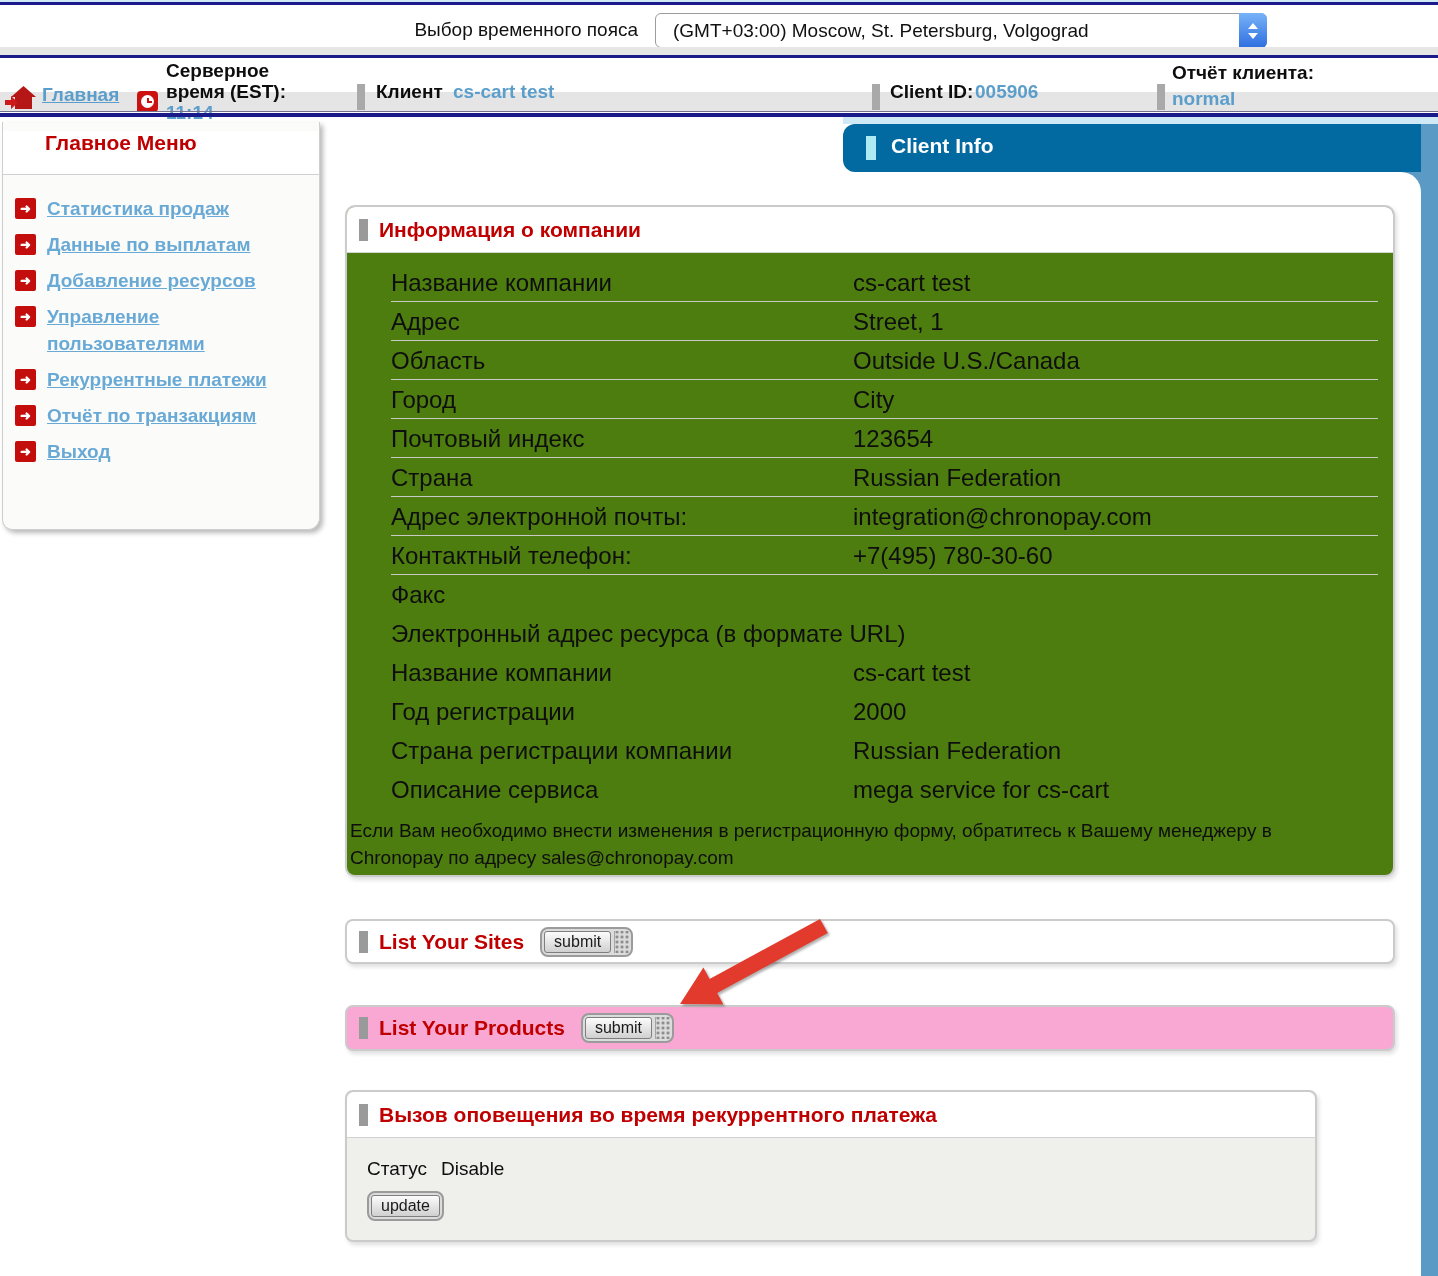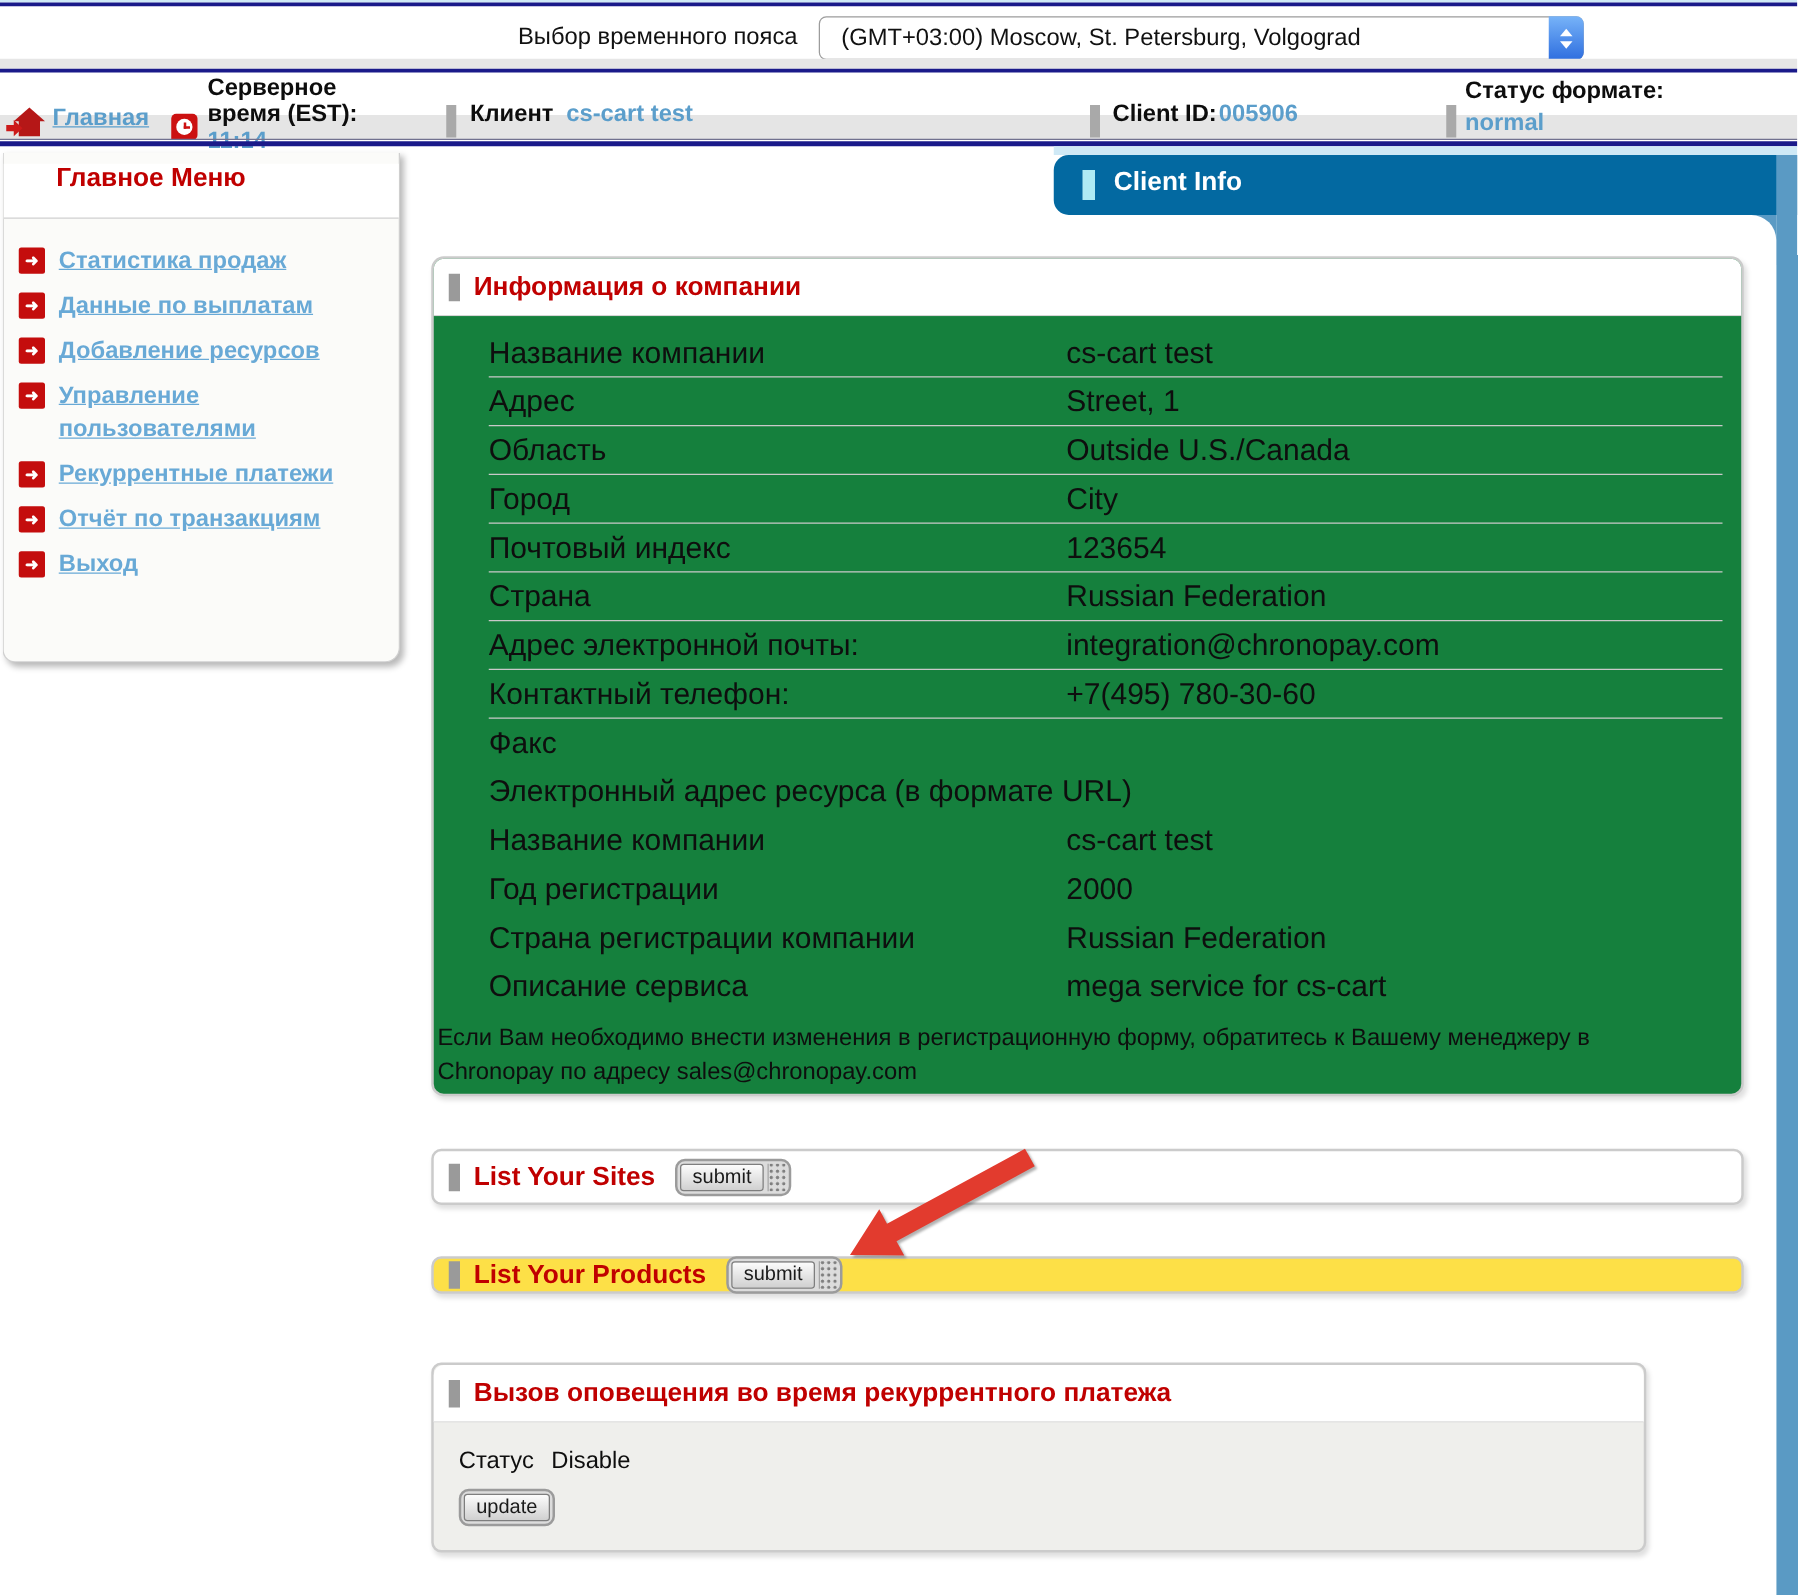--- a/index.html
+++ b/index.html
@@ -64,37 +64,37 @@
   .menu-bullet { flex:0 0 auto; width:21px; height:21px; margin-top:3px; background:#c40d0d; border-radius:2px; color:#fff; font-size:13px; line-height:21px; text-align:center; font-weight:bold; }
   .menu-label { font-size:19px; line-height:27px; font-weight:bold; color:#68a9d6; text-decoration:underline; max-width:270px; }
 
   
   .panel { border:2px solid #cbcbcb; box-shadow:2px 3px 4px rgba(0,0,0,0.13); }
   .panel-head { background:#fff; display:flex; align-items:center; padding-left:12px; border-radius:8px 8px 0 0; }
   .panel-marker { width:9px; height:22px; background:#9a9a9a; margin-right:11px; flex:0 0 auto; }
   .panel-title { font-size:21px; font-weight:bold; color:#c00000; white-space:nowrap; }
 
   
-  #company-panel { left:345px; top:205px; width:1050px; height:672px; border-radius:10px; background:#15803d; }
+  #company-panel { left:345px; top:205px; width:1050px; height:672px; border-radius:10px; background:#4d7c0f; }
   #company-head { height:46px; border-bottom:1px solid #d5d5d5; }
   #company-rows { padding:10px 15px 0 18px; }
   .info-row { position:relative; height:39px; font-size:24px; color:#0e0e0e;margin-left:26px; }
   .info-row .lbl { line-height:39px; white-space:nowrap; }
   .info-row .val { position:absolute; left:462px; top:0; line-height:39px; white-space:nowrap; }
   .info-row.sep { border-bottom:1px solid #c9c9c9; }
   #company-note { margin:8px 0 0 3px; font-size:19px; line-height:27px; color:#0e0e0e; max-width:935px; }
 
   
   .btn3d { display:inline-flex; align-items:center; border:2px solid #9b9b9b; border-radius:8px; background:#dcdcdc; padding:2px; cursor:pointer;justify-content:flex-end; }
   .btn3d .bl { border:1px solid #7e7e7e; border-radius:3px; background:linear-gradient(#fcfcfc,#d0d0d0); padding:1px 9px; font-size:16px; color:#1a1a1a; white-space:nowrap; }
   .btn3d .grip { align-self:stretch; width:15px; margin-left:3px; border-left:1px solid #a5a5a5; background-image:radial-gradient(circle,#7f7f7f 1.1px,transparent 1.6px); background-size:5px 5px; background-position:center; }
 
   
   #sites-panel    { left:345px; top:919px;  width:1050px; height:45px; border-radius:8px; background:#fff; display:flex; align-items:center; padding-left:12px; }
-  #products-panel { left:345px; top:1005px; width:1050px; height:30px; border-radius:8px; background:#fde047; display:flex; align-items:center; padding-left:12px; }
+  #products-panel { left:345px; top:1005px; width:1050px; height:46px; border-radius:8px; background:#f9a8d4; display:flex; align-items:center; padding-left:12px; }
   #sites-panel .panel-title, #products-panel .panel-title { margin-right:16px; }
 
   #arrow-svg { left:652px; top:916px; width:190px; height:100px; }
 
   
   #recurring-panel { left:345px; top:1090px; width:972px; height:152px; border-radius:8px; background:#efefec; }
   #recurring-head { height:46px; border-bottom:1px solid #d2d2d2; }
   #rec-body { padding:20px 0 0 20px; }
   #rec-status-row { font-size:19px; color:#0e0e0e; }
   #rec-status-value { margin-left:14px; }
@@ -132,21 +132,21 @@
   <span class="abs hdr-bold" id="srv-line1">Серверное</span>
   <span class="abs hdr-bold" id="srv-line2">время (EST):</span>
   <span class="abs hdr-blue" id="srv-time">11:14</span>
   <span class="abs hdr-sep" id="sep-1"></span>
   <span class="abs hdr-bold" id="client-label">Клиент</span>
   <span class="abs hdr-blue" id="client-value">cs-cart test</span>
   <span class="abs hdr-sep" id="sep-2"></span>
   <span class="abs hdr-bold" id="cid-label">Client ID:</span>
   <span class="abs hdr-blue" id="cid-value">005906</span>
   <span class="abs hdr-sep" id="sep-3"></span>
-  <span class="abs hdr-bold" id="status-label">Статус формате:</span>
+  <span class="abs hdr-bold" id="status-label">Отчёт клиента:</span>
   <span class="abs hdr-blue" id="status-value">normal</span>
   <div class="abs" id="line-thin-3"></div>
   <div class="abs" id="line-navy-3"></div>
   <div class="abs" id="cyan-band"></div>
 
   <div class="abs" id="client-bar">
     <span id="client-bar-marker"></span>
     <span id="client-bar-title">Client Info</span>
   </div>
   <div class="abs" id="corner-patch"></div>

